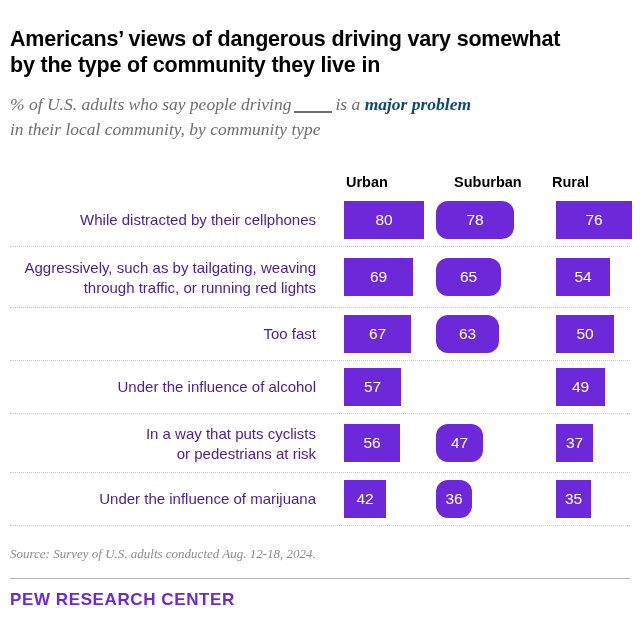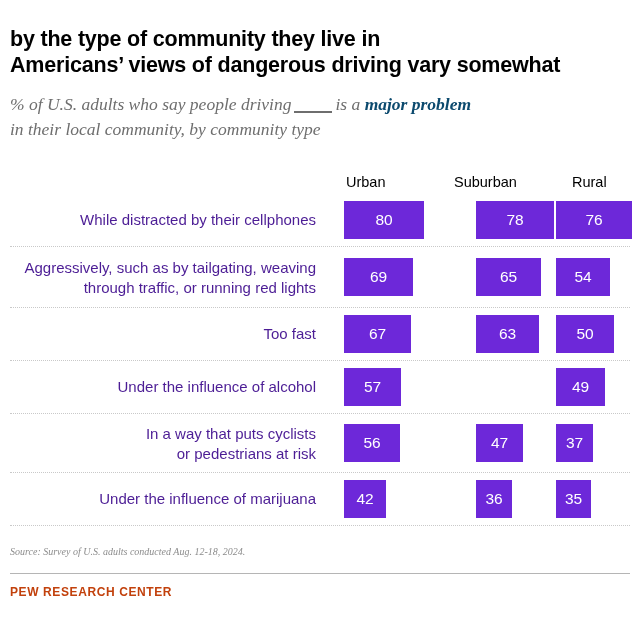--- a/index.html
+++ b/index.html
@@ -58,27 +58,27 @@
 
   
   .col-headers {
     position: relative;
     height: 26px;
     margin-top: 22px;
   }
   .col-head {
     position: absolute;
     font-size: 14.5px;
-    font-weight: normal;
+    font-weight: bold;
     color: #000000;
     bottom: 0;
   }
   .col-head.urban    { left: 336px; }
   .col-head.suburban { left: 444px; }
-  .col-head.rural    { left: 562px; }
+  .col-head.rural    { left: 542px; }
 
   
   .rows {
     position: relative;
     margin-top: 4px;
   }
   .row {
     position: relative;
     height: 52px;
     border-top: 1px dotted #c9c9c9;
@@ -101,56 +101,56 @@
     transform: translateY(-50%);
     height: 38px;
     background: #6d28d9;
     color: #ffffff;
     font-size: 15.5px;
     display: flex;
     align-items: center;
     justify-content: center;
   }
   .cell-urban    { left: 334px; }
-  .cell-suburban { left: 466px; }
+  .cell-suburban { left: 426px; border-radius: 12px; }
   .cell-rural    { left: 546px; text-align: center; }
 
   
   .rows-bottom-rule {
     border-top: 1px dotted #c9c9c9;
   }
 
   
   .source {
     margin-top: 20px;
     font-family: "Liberation Serif", serif;
     font-style: italic;
-    font-size: 10px;
+    font-size: 13px;
     color: #8c8c8c;
   }
   .footer-rule {
     margin-top: 16px;
     border-top: 1px solid #b5b5b5;
   }
   .brand {
     margin-top: 11px;
-    font-size: 12px;
+    font-size: 17px;
     font-weight: bold;
     letter-spacing: 0.6px;
-    color: #c2410c;
+    color: #6d28d9;
   }
 </style>
 </head>
 <body>
 
 <div class="page">
 
   <div class="title">
+    <span class="title-line">Americans’ views of dangerous driving vary somewhat</span>
     <span class="title-line">by the type of community they live in</span>
-    <span class="title-line">Americans’ views of dangerous driving vary somewhat</span>
   </div>
 
   <div class="subtitle">
     <span>% of U.S. adults who say people driving</span><span class="blank"></span><span>is a</span>
     <b>major problem</b><br>
     <span>in their local community, by community type</span>
   </div>
 
   <div class="col-headers">
     <div class="col-head urban">Urban</div>

